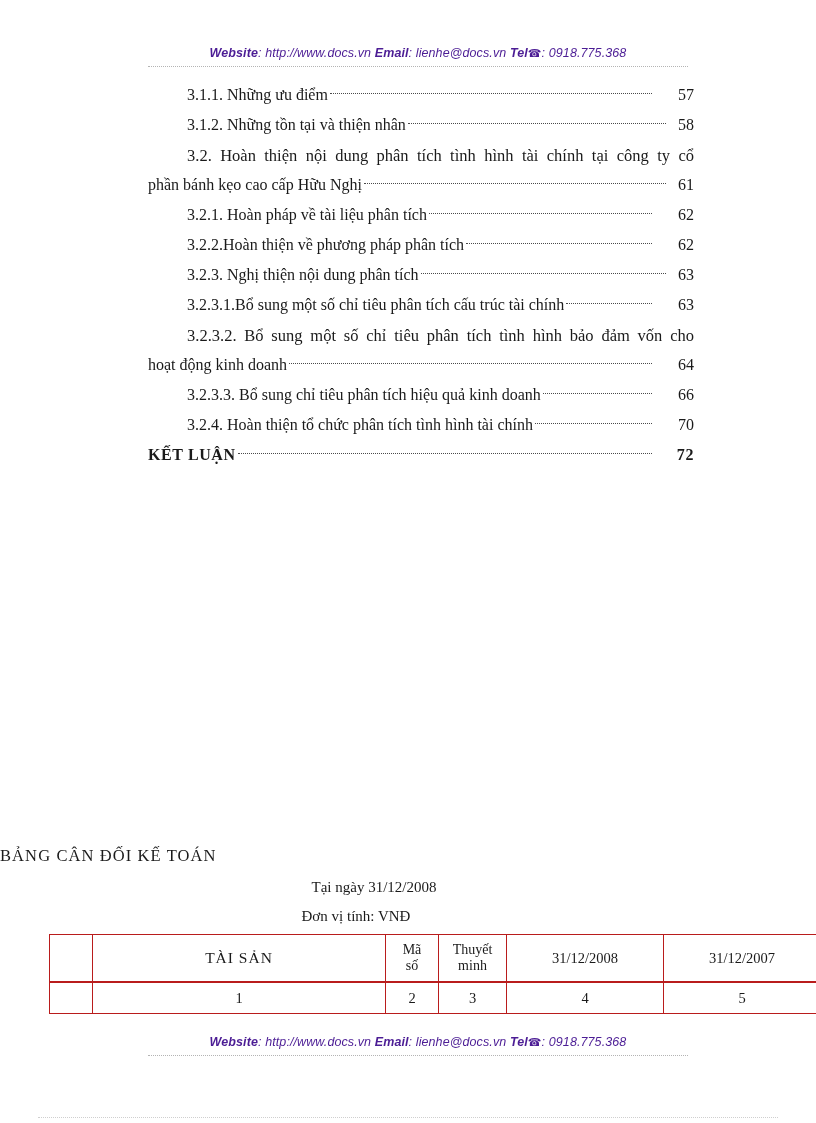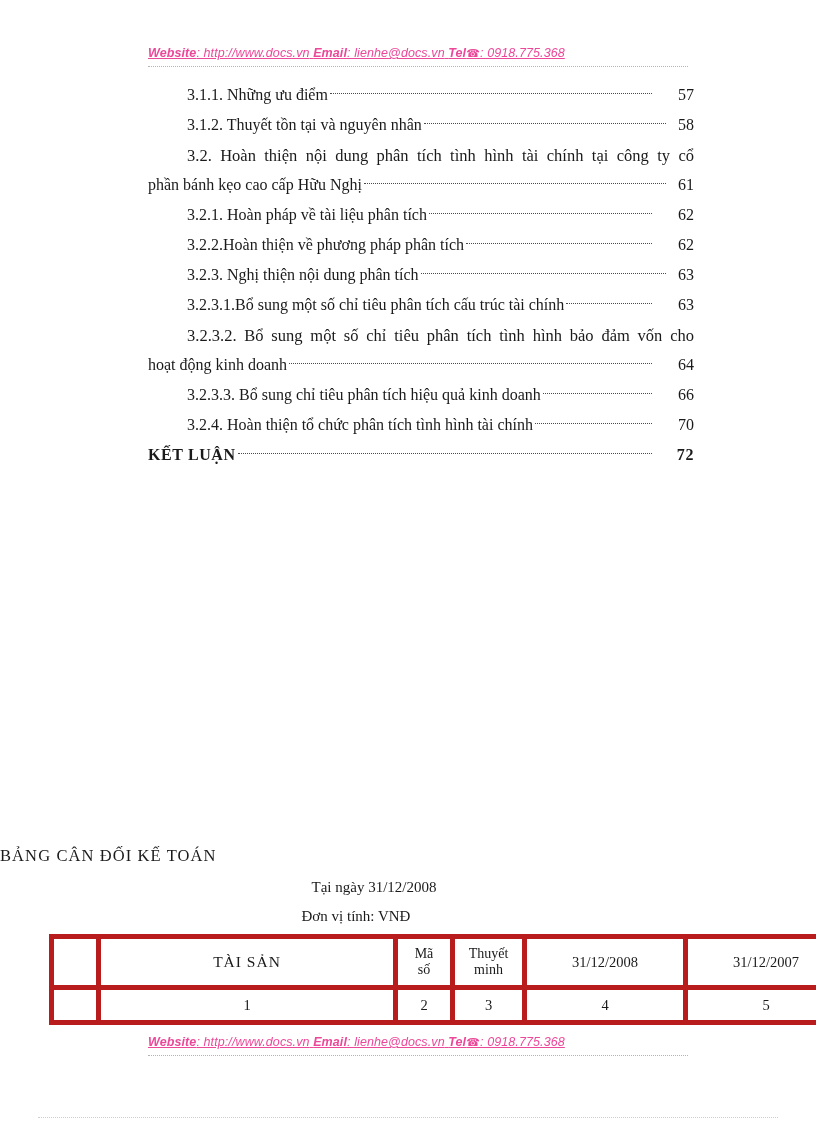--- a/index.html
+++ b/index.html
@@ -15,28 +15,27 @@
     overflow: hidden;
     font-family: "Liberation Serif", "DejaVu Serif", serif;
     color: #1a1a1a;
   }
 
   
   .band {
     position: absolute;
     left: 148px;
     width: 540px;
-    text-align: left;
+    text-align: center;
     white-space: nowrap;
     font-family: "Liberation Sans", "DejaVu Sans", sans-serif;
     font-size: 12.5px;
     font-style: italic;
-    color: #ec4899;
+    color: #4c1d95;
     letter-spacing: .1px;
-    text-decoration: underline;
   }
   .band .b {
     font-weight: bold;
     font-style: italic;
   }
   .band .phone-icon {
     font-style: normal;
     font-size: 11px;
   }
   .band-rule {
@@ -140,21 +139,21 @@
   .bs-table {
     position: absolute;
     left: 49px;
     top: 934px;
     width: 729px;
     border-collapse: collapse;
     table-layout: fixed;
     font-size: 14.5px;
   }
   .bs-table td {
-    border: 5px solid #b91c1c;
+    border: 1px solid #b91c1c;
     text-align: center;
     vertical-align: middle;
     padding: 2px 3px;
     line-height: 1.12;
   }
   .bs-table tr.head td {
     height: 42px;
     border-bottom-width: 2px;
   }
   .bs-table tr.numrow td {
@@ -190,21 +189,21 @@
 
   <div class="toc">
 
     <div class="toc-line indent">
       <span class="toc-label">3.1.1. Những ưu điểm</span>
       <span class="toc-leader"></span>
       <span class="toc-page gap">57</span>
     </div>
 
     <div class="toc-line indent">
-      <span class="toc-label">3.1.2. Thuyết tồn tại và nguyên nhân</span>
+      <span class="toc-label">3.1.2. Những tồn tại và thiện nhân</span>
       <span class="toc-leader"></span>
       <span class="toc-page">58</span>
     </div>
 
     <div class="toc-just indent">
       <span>3.2. Hoàn thiện nội dung phân tích tình hình tài chính tại công ty cổ</span>
     </div>
 
     <div class="toc-line flush">
       <span class="toc-label">phần bánh kẹo cao cấp Hữu Nghị</span>

